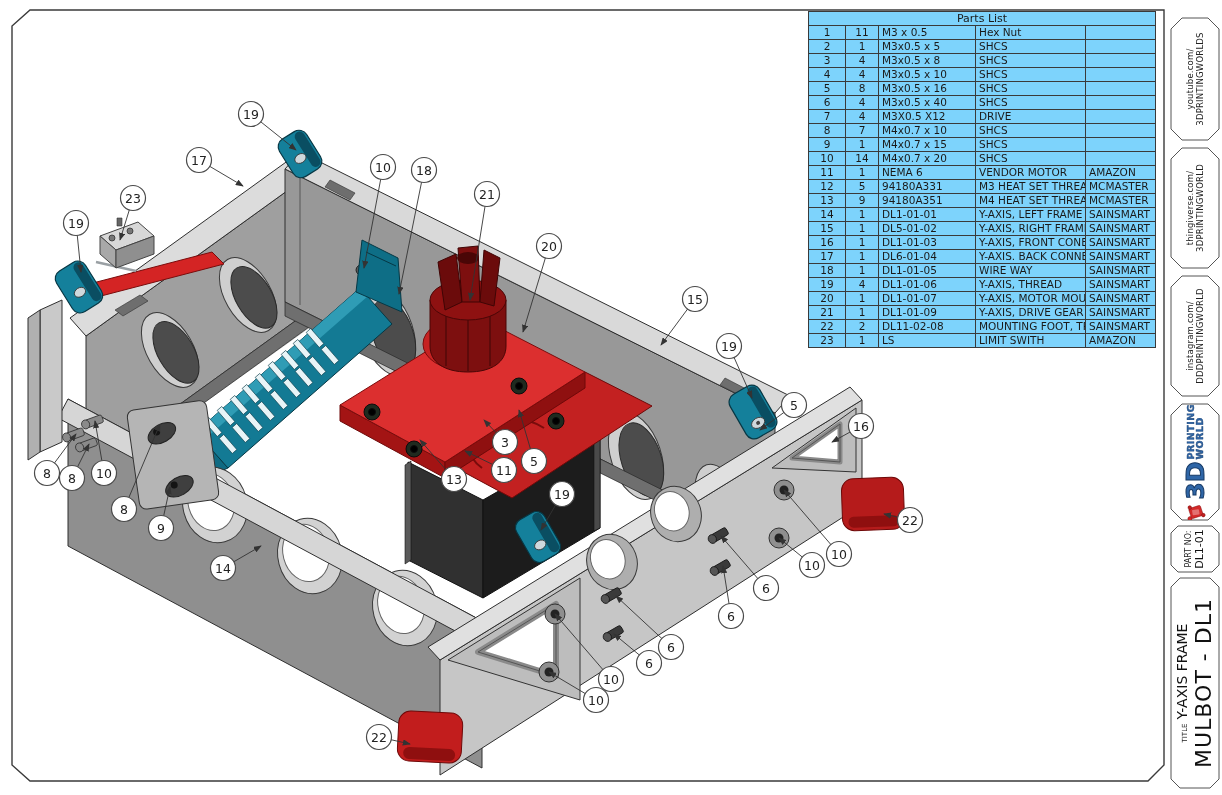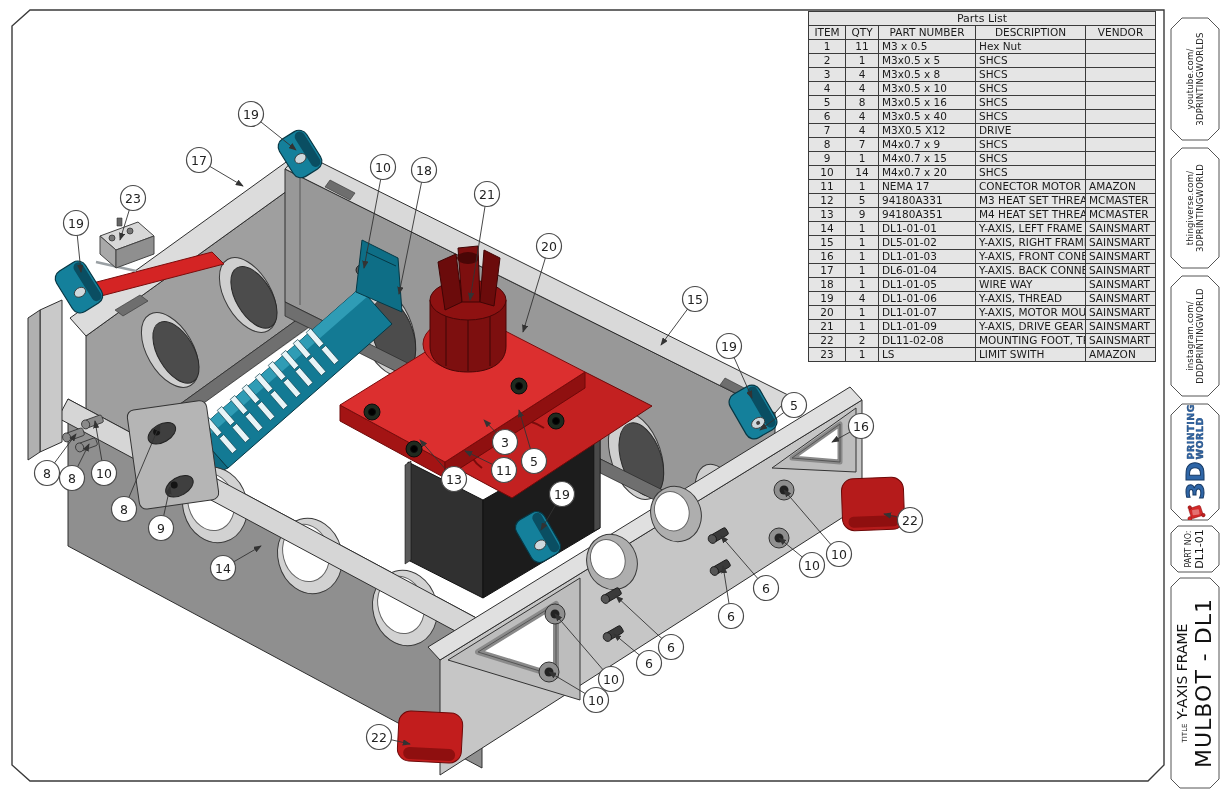--- a/index.html
+++ b/index.html
@@ -5,21 +5,21 @@
   html,body{margin:0;padding:0;}
   body{width:1222px;height:795px;position:relative;background:#ffffff;overflow:hidden;
        font-family:"DejaVu Sans","Liberation Sans",sans-serif;color:#1a1a1a;}
   #scene{position:absolute;left:0;top:0;}
   svg text{font-family:"DejaVu Sans","Liberation Sans",sans-serif;}
   .balloon-num{font-size:12.5px;fill:#222;}
 
   
   .parts-table-wrap{position:absolute;left:808px;top:11px;width:347px;z-index:5;}
   table.parts{border-collapse:collapse;table-layout:fixed;width:347px;
-              font-size:10.5px;background:#e5e5e5;padding-left:44px;}
+              font-size:10.5px;background:#7dd3fc;padding-left:44px;}
   table.parts th,table.parts td{border:1px solid #3a3a3a;height:13px;padding:0 3px;
               white-space:nowrap;overflow:hidden;font-weight:normal;line-height:13px;}
   table.parts .tbl-title{font-size:11px;text-align:center;height:13px;}
   table.parts thead th{text-align:center;}
   td.c{text-align:center;}
   td.l{text-align:left;}
   .vblock{position:absolute;left:1171px;width:48px;z-index:6;}
   .vinner{transform-origin:top left;display:flex;flex-direction:column;
           align-items:center;justify-content:center;height:48px;}
   .badge-line1{font-size:8.5px;color:#222;letter-spacing:.2px;}
@@ -484,27 +484,20 @@
       <col style="width:37px">
         <col style="width:33px">
         <col style="width:97px">
       <col style="width:110px">
         <col style="width:70px">
     </colgroup>
     <thead>
       <tr>
           <th class="tbl-title" colspan="5">Parts List</th>
         </tr>
-      <tr id="parts-header-row">
-          <th>ITEM</th>
-          <th>QTY</th>
-          <th>PART NUMBER</th>
-          <th>DESCRIPTION</th>
-          <th>VENDOR</th>
-        </tr>
     </thead>
     <tbody id="parts-body">
         <tr>
           <td class="c">1</td>
           <td class="c">11</td>
           <td class="l">M3 x 0.5</td>
           <td class="l">Hex Nut</td>
           <td class="l"></td>
         </tr>
         <tr>
@@ -545,43 +538,43 @@
         <tr>
           <td class="c">7</td>
           <td class="c">4</td>
           <td class="l">M3X0.5 X12</td>
           <td class="l">DRIVE</td>
           <td class="l"></td>
         </tr>
         <tr>
           <td class="c">8</td>
           <td class="c">7</td>
-          <td class="l">M4x0.7 x 9</td>
+          <td class="l">M4x0.7 x 10</td>
           <td class="l">SHCS</td>
           <td class="l"></td>
         </tr>
         <tr>
           <td class="c">9</td>
           <td class="c">1</td>
           <td class="l">M4x0.7 x 15</td>
           <td class="l">SHCS</td>
           <td class="l"></td>
         </tr>
         <tr>
           <td class="c">10</td>
           <td class="c">14</td>
           <td class="l">M4x0.7 x 20</td>
           <td class="l">SHCS</td>
           <td class="l"></td>
         </tr>
         <tr>
           <td class="c">11</td>
           <td class="c">1</td>
-          <td class="l">NEMA 17</td>
-          <td class="l">CONECTOR MOTOR</td>
+          <td class="l">NEMA 6</td>
+          <td class="l">VENDOR MOTOR</td>
           <td class="l">AMAZON</td>
         </tr>
         <tr>
           <td class="c">12</td>
           <td class="c">5</td>
           <td class="l">94180A331</td>
           <td class="l">M3 HEAT SET THREAD INSERT</td>
           <td class="l">MCMASTER</td>
         </tr>
         <tr>

